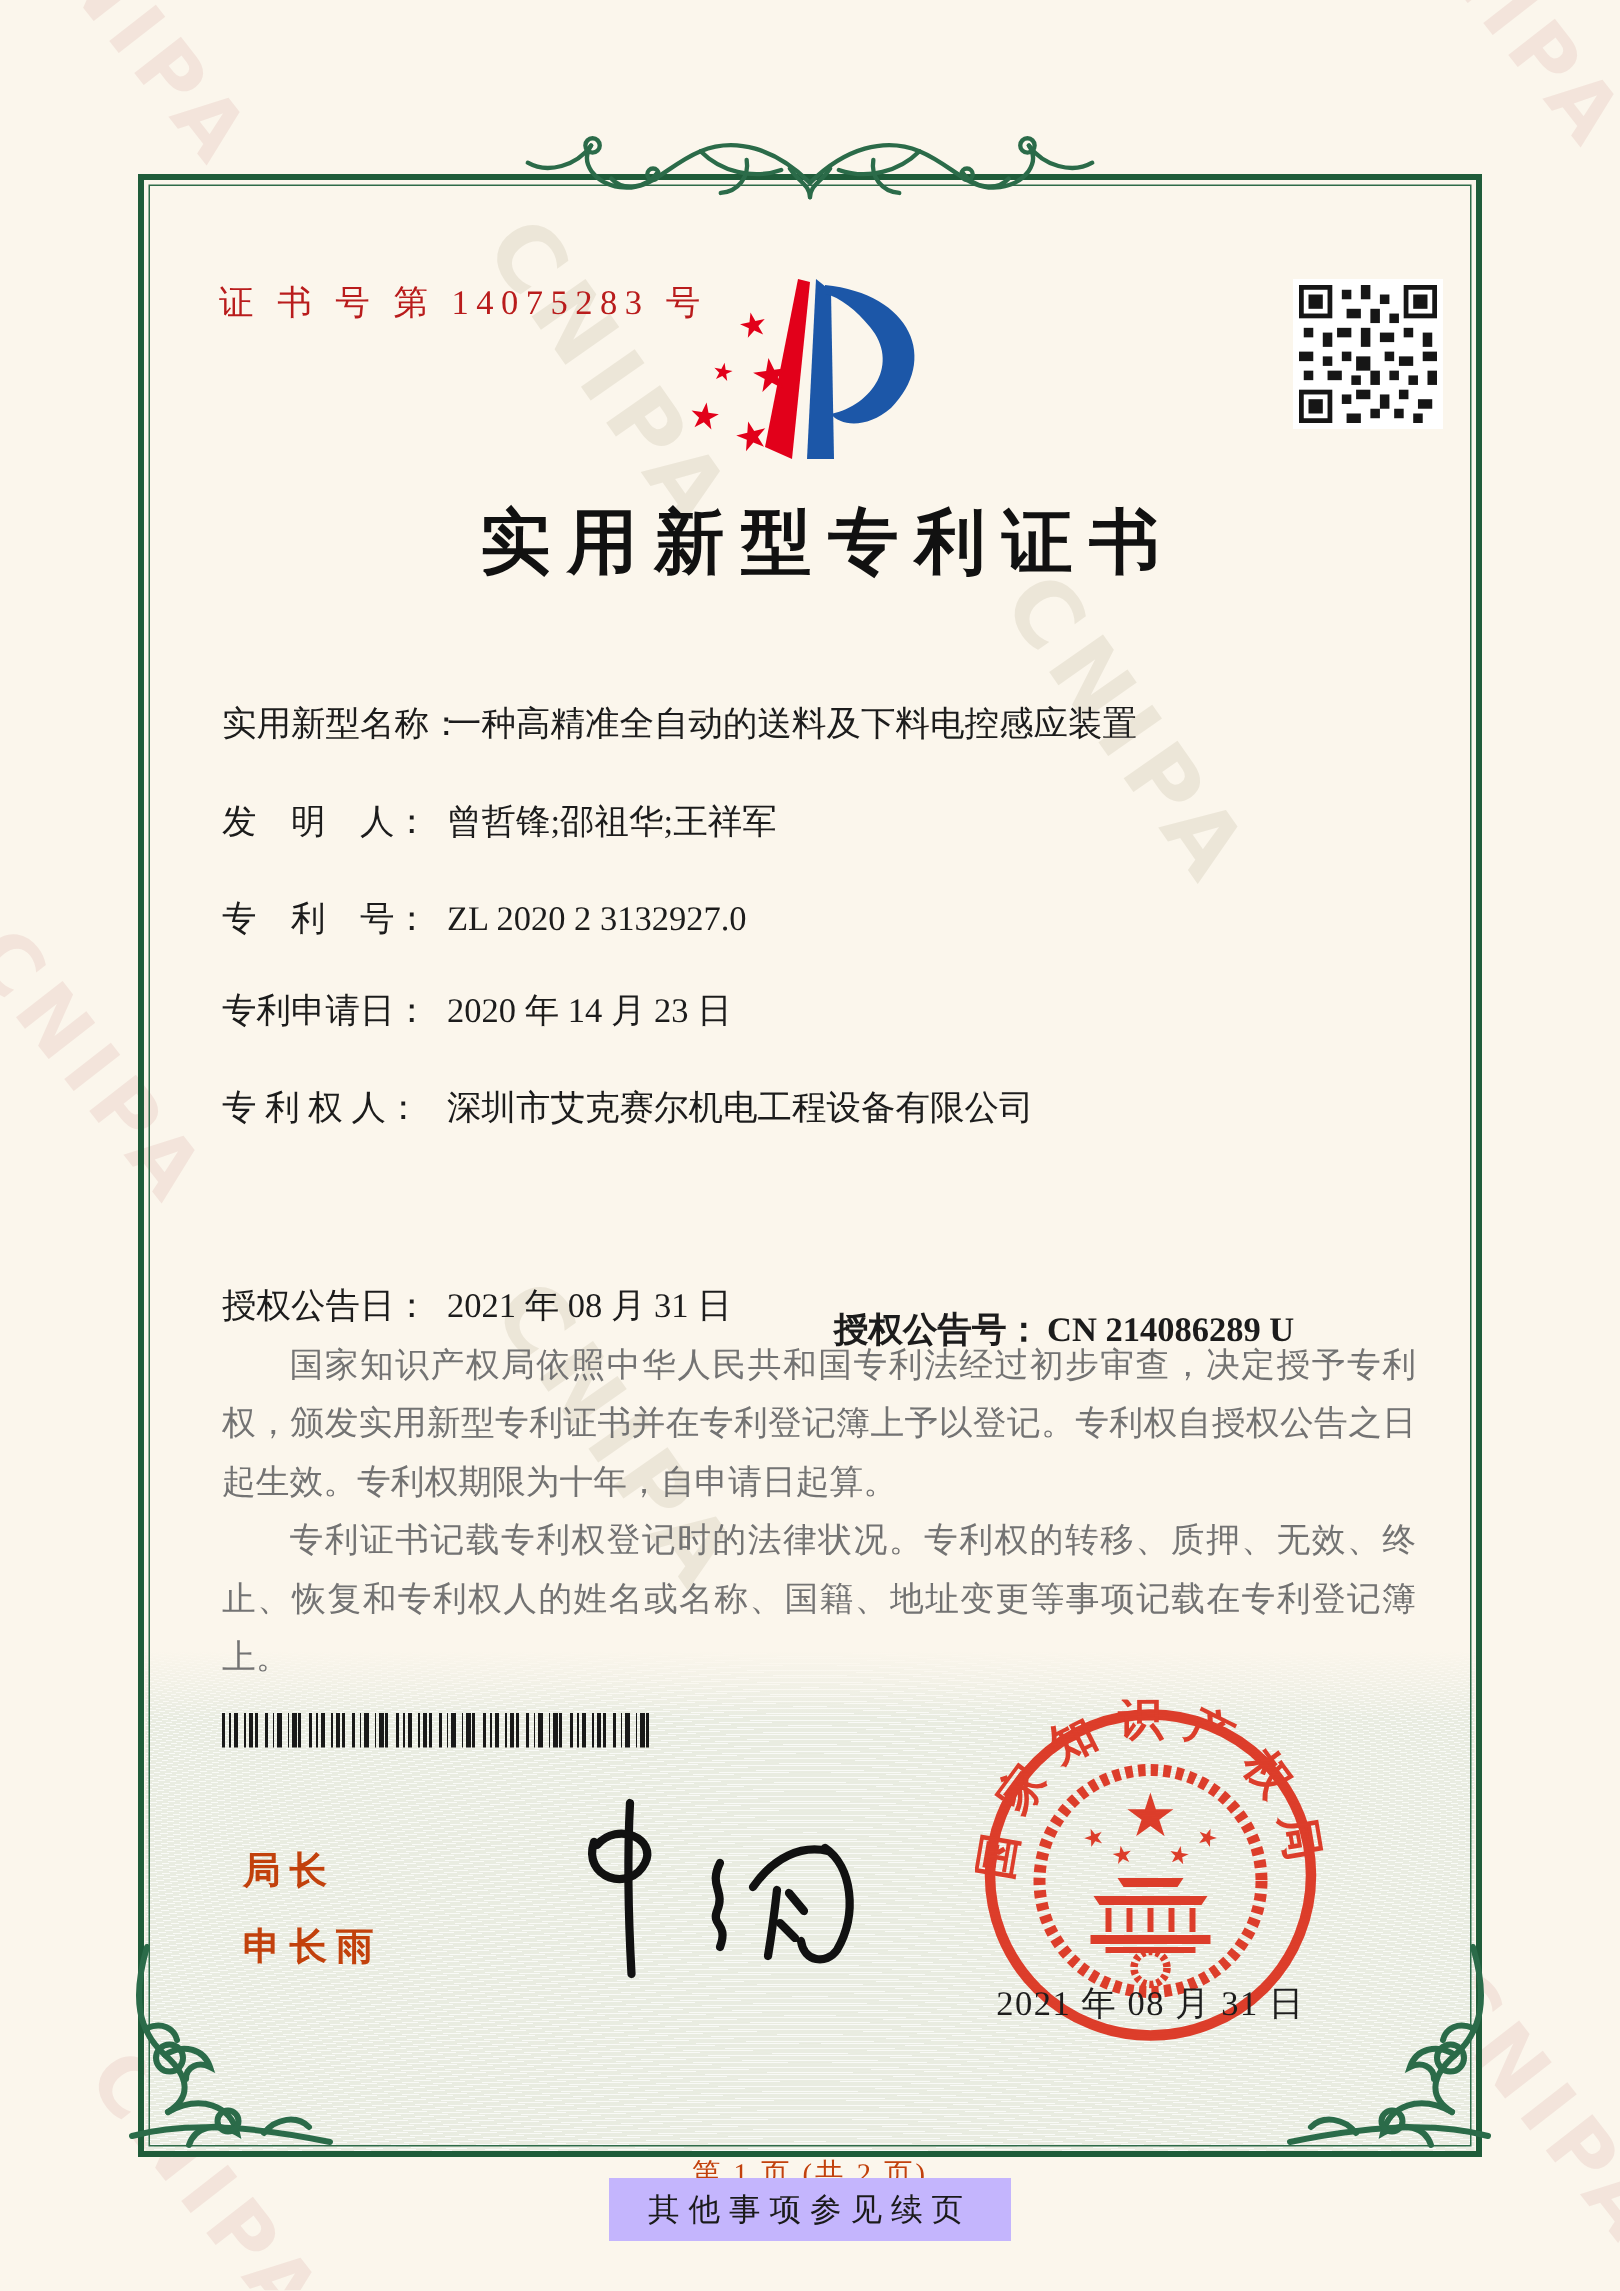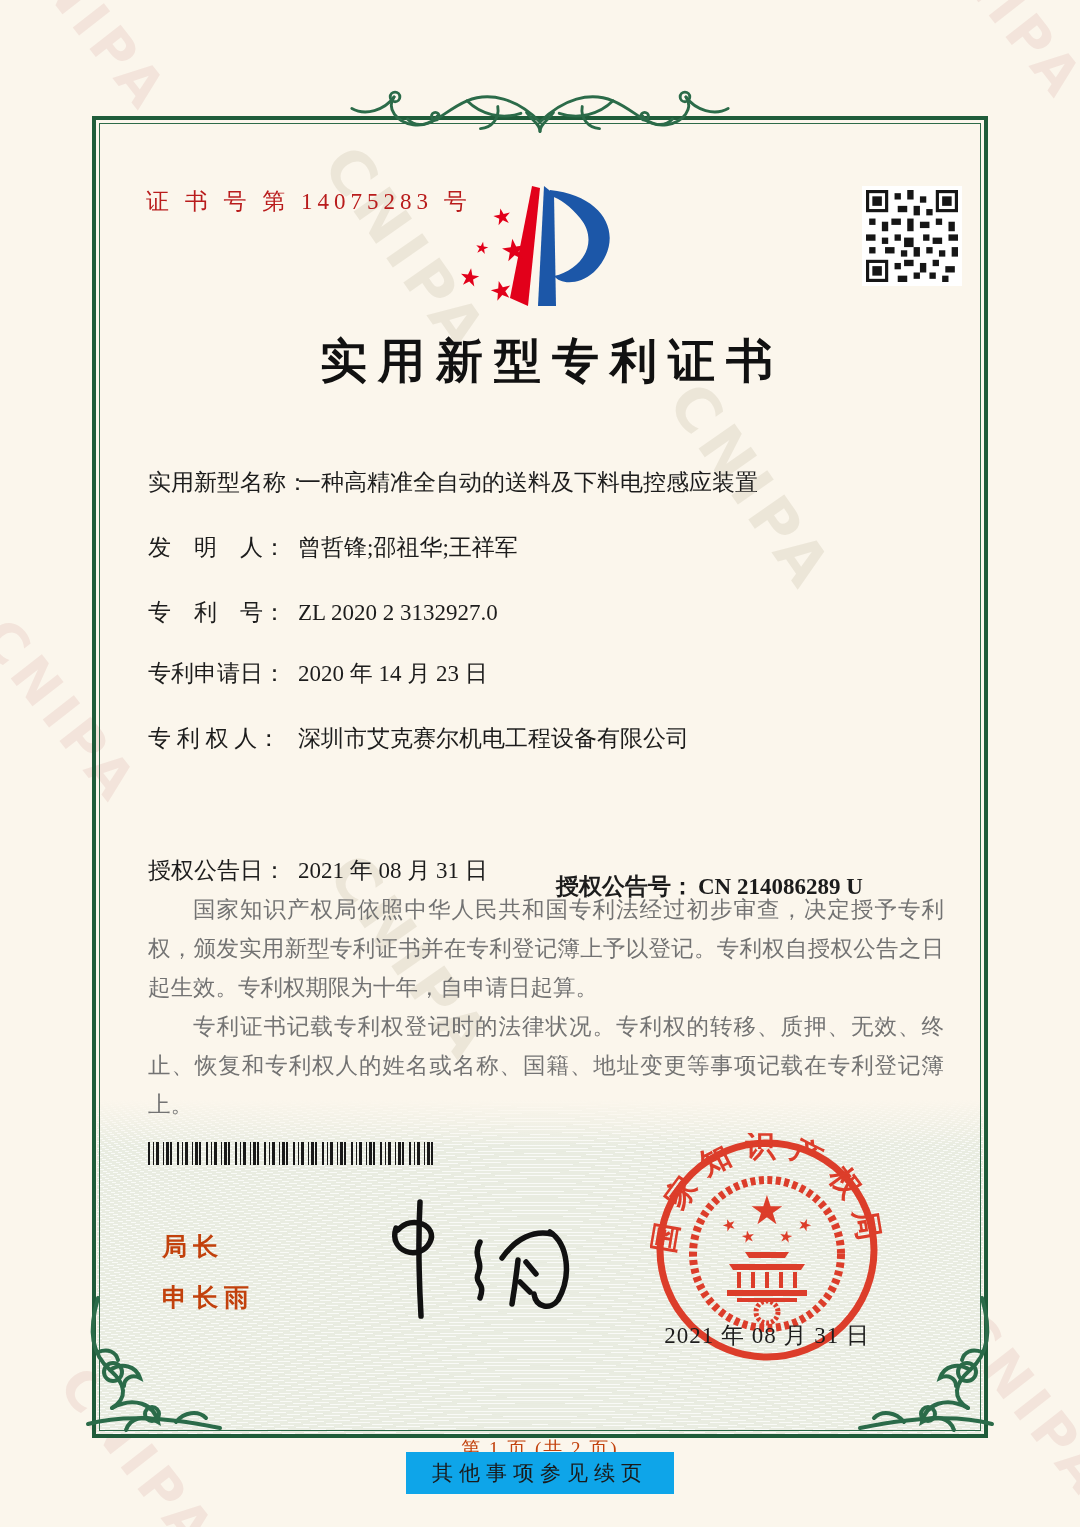--- a/index.html
+++ b/index.html
@@ -74,21 +74,21 @@
   .sig-title{top:1230px}.sig-name{top:1281px}
   .sig-svg{position:absolute;left:368px;top:1186px;width:210px;height:145px;z-index:5;}
 
   .seal{position:absolute;left:650px;top:1133px;width:234px;height:234px;z-index:6;opacity:.95;}
   .seal-date{position:absolute;left:648px;top:1320px;width:238px;z-index:7;text-align:center;
     font-size:23px;letter-spacing:1px;color:#1d1d1d;}
 
   .page-info{position:absolute;left:0;top:1396px;width:100%;z-index:5;text-align:center;
     font-size:19px;letter-spacing:2px;color:#c2410c;margin-top:40px;}
   .note{position:absolute;left:50%;top:1452px;transform:translateX(-50%);z-index:5;
-    background:#0ea5e9;padding:7px 26px;font-size:21px;letter-spacing:6px;color:#1a1a1a;}
+    background:#c4b5fd;padding:7px 26px;font-size:21px;letter-spacing:6px;color:#1a1a1a;}
 </style>
 </head>
 <body>
 
 <div class="page">
 
   <div class="wm pink wm-tl">CNIPA</div>
   <div class="wm pink wm-tr">CNIPA</div>
   <div class="wm gray wm-logoleft">CNIPA</div>
   <div class="wm gray wm-center">CNIPA</div>

